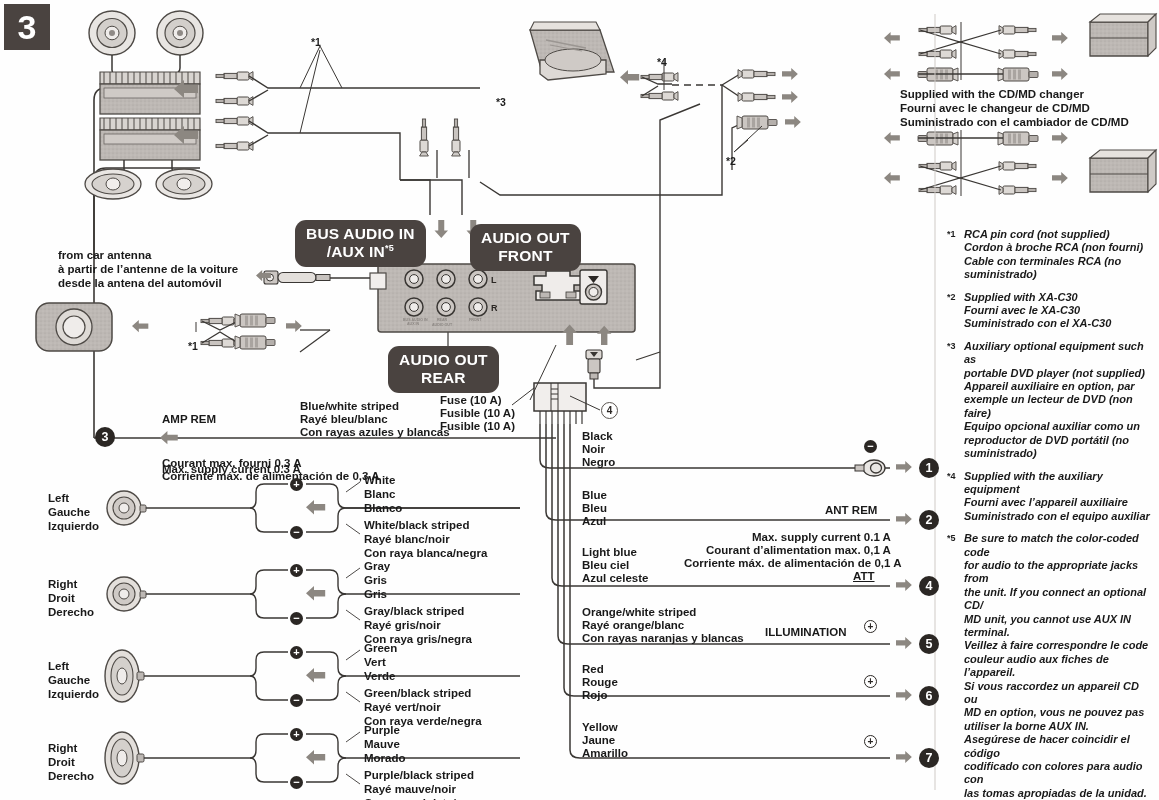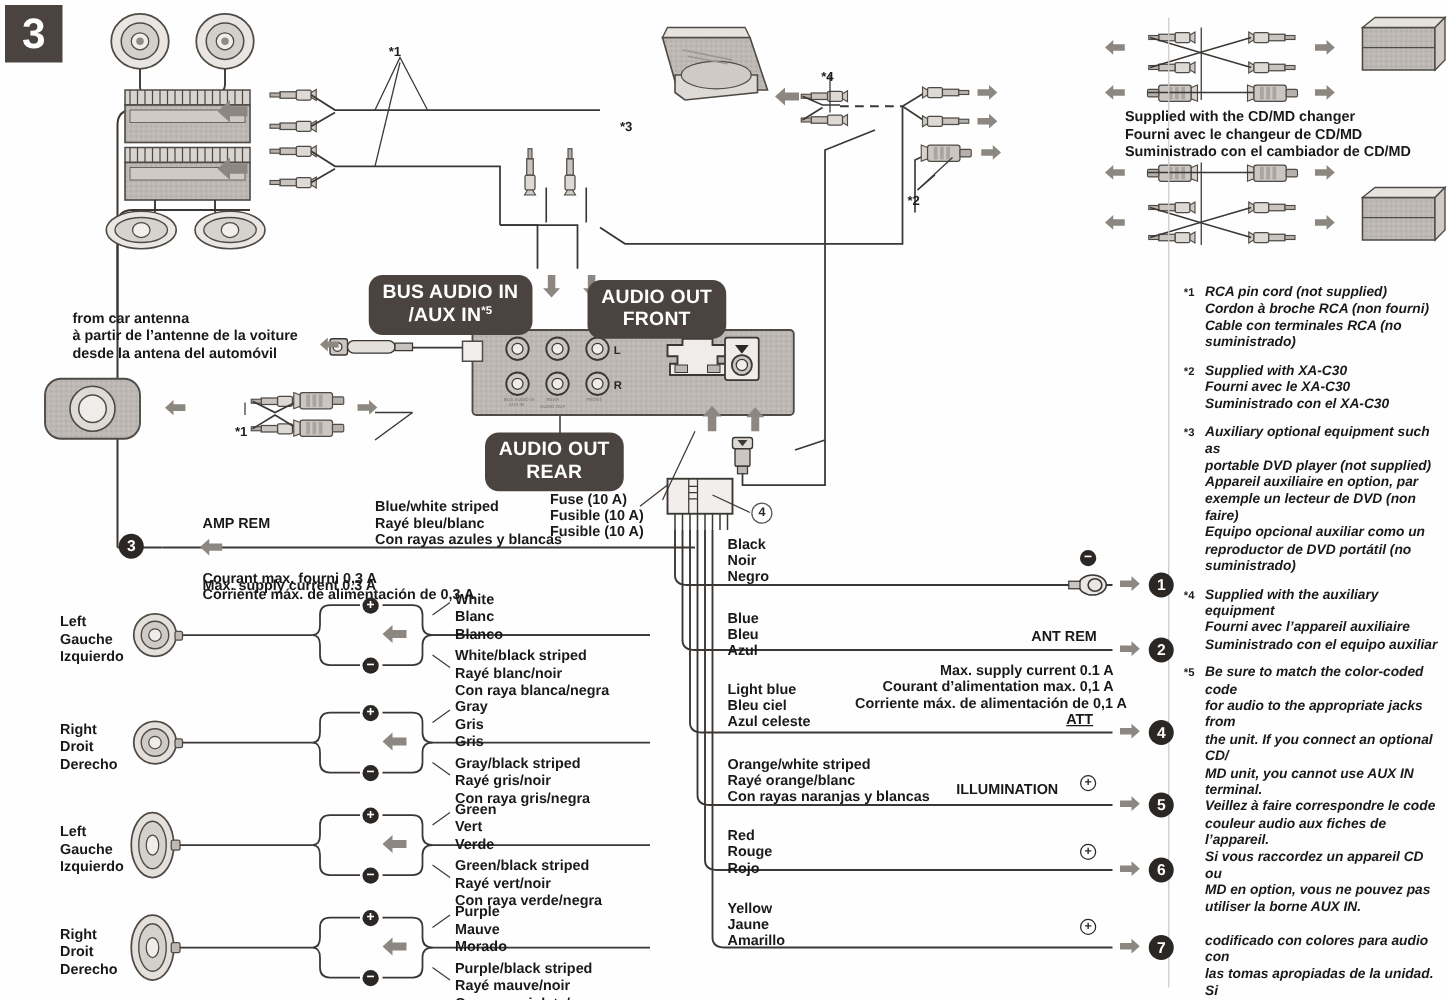--- a/index.html
+++ b/index.html
@@ -828,21 +828,21 @@
         <span>Be sure to match the color-coded code</span><br>
         <span>for audio to the appropriate jacks from</span><br>
         <span>the unit. If you connect an optional CD/</span><br>
         <span>MD unit, you cannot use AUX IN</span><br>
         <span>terminal.</span><br>
         <span>Veillez à faire correspondre le code</span><br>
         <span>couleur audio aux fiches de l’appareil.</span><br>
         <span>Si vous raccordez un appareil CD ou</span><br>
         <span>MD en option, vous ne pouvez pas</span><br>
         <span>utiliser la borne AUX IN.</span><br>
-        <br>
+        <span>Asegúrese de hacer coincidir el código</span><br>
         <span>codificado con colores para audio con</span><br>
         <span>las tomas apropiadas de la unidad. Si</span><br>
         <br>
         <br>
         
       </div>
     </div>
 
   </div>
 

